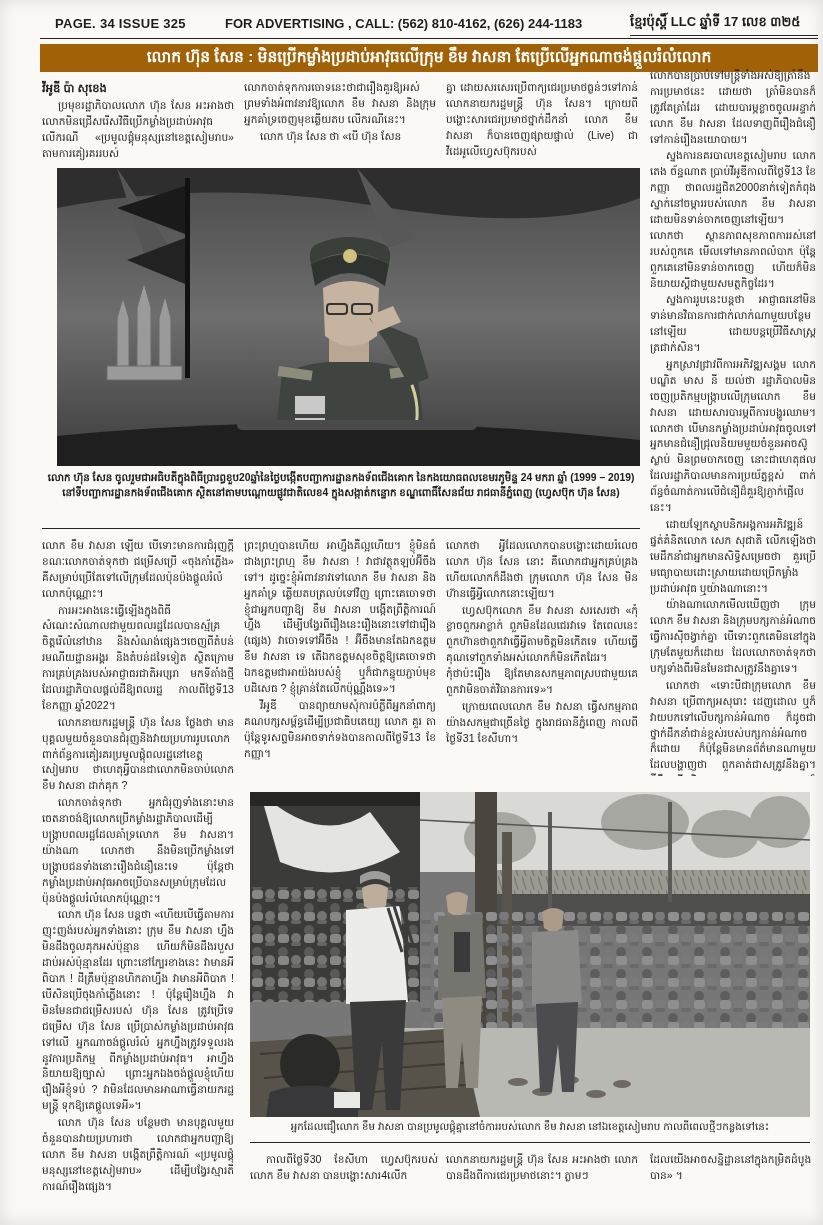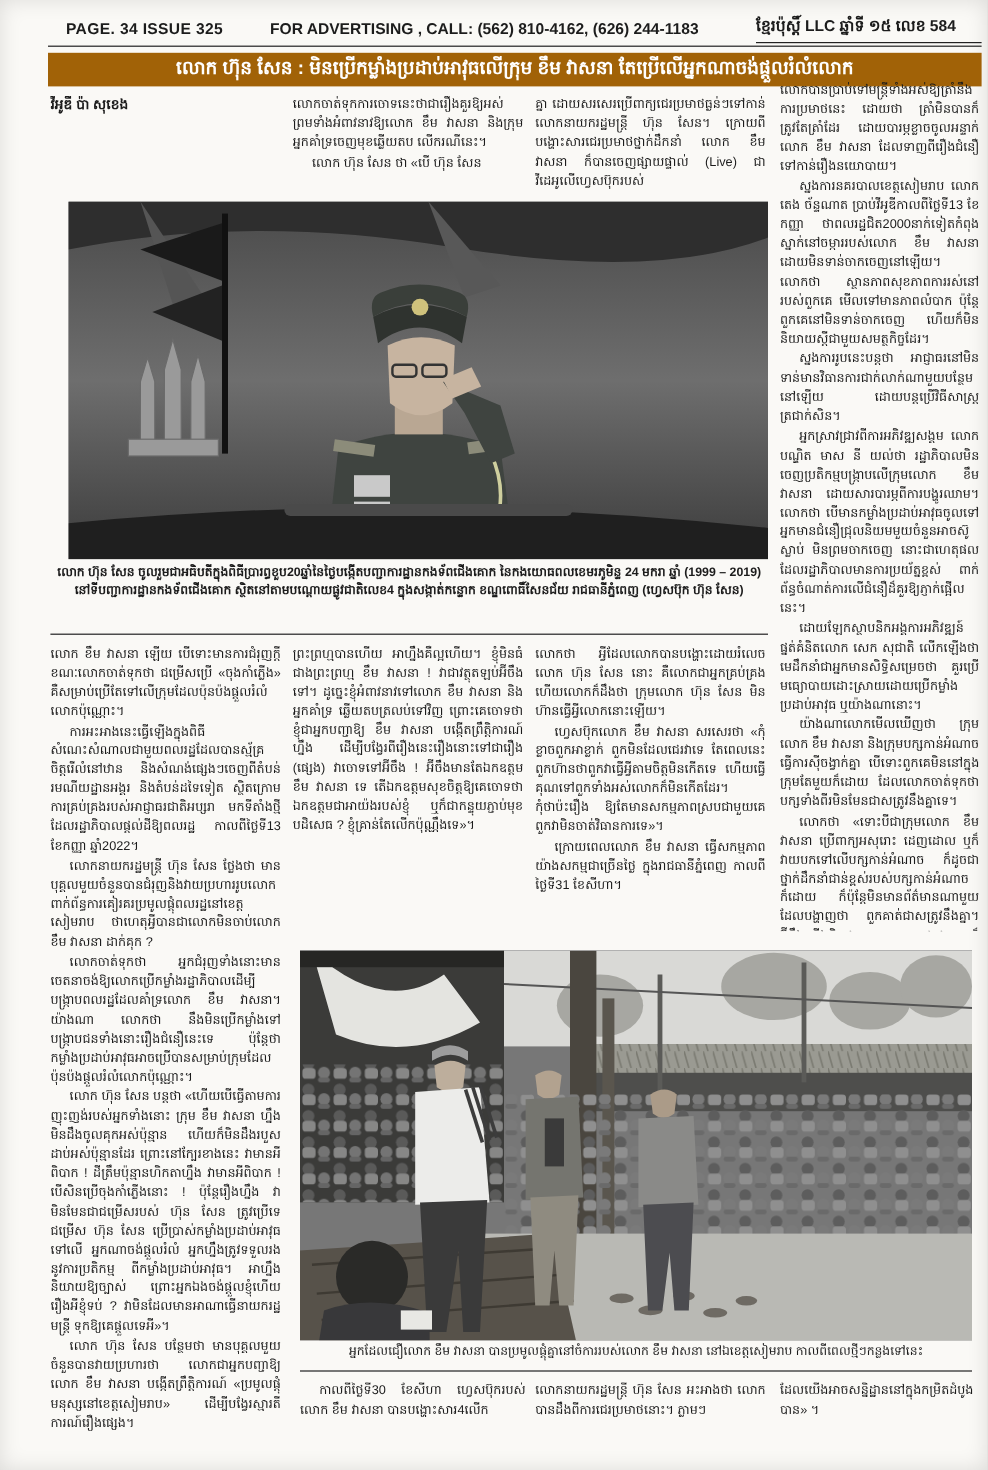--- a/index.html
+++ b/index.html
@@ -29,28 +29,29 @@
   .photo{background:#777;overflow:hidden;}
   svg{display:block;}
 </style>
 </head>
 <body>
 
 <div class="page">
 
   <div class="abs hdr-left">PAGE. 34  ISSUE 325</div>
   <div class="abs hdr-center">FOR ADVERTISING ,  CALL: (562) 810-4162, (626) 244-1183</div>
-  <div class="abs hdr-right">ខ្មែរប៉ុស្តិ៍ LLC ឆ្នាំទី ១៥  លេខ 584</div>
+  <div class="abs hdr-right">ខ្មែរប៉ុស្តិ៍ LLC ឆ្នាំទី 17  លេខ ៣២៥</div>
   <div class="abs hdr-rule2 rule"></div>
   <div class="abs hdr-rule rule"></div>
 
   <div class="abs headline">លោក ហ៊ុន សែន : មិនប្រើកម្លាំងប្រដាប់អាវុធលើក្រុម ខឹម វាសនា តែប្រើលើអ្នកណាចង់ផ្ដួលរំលំលោក</div>
 
   <div class="abs col" style="left:42px;top:80px;width:192px;height:88px;">
     <p class="byline noindent">វីអូឌី ប៉ា សុខេង</p>
+    <p>ប្រមុខរដ្ឋាភិបាលលោក ហ៊ុន សែន អះអាងថា លោកមិនជ្រើសរើសវិធីប្រើកម្លាំងប្រដាប់អាវុធលើករណី «ប្រមូលផ្តុំមនុស្សនៅខេត្តសៀមរាប» តាមការគៀរគររបស់</p>
   </div>
   <div class="abs col" style="left:244px;top:80px;width:192px;height:88px;">
     <p class="noindent">លោកចាត់ទុកការចោទនេះថាជារឿងគួរឱ្យអស់ ព្រមទាំងអំពាវនាវឱ្យលោក ខឹម វាសនា និងក្រុមអ្នកគាំទ្រចេញមុខឆ្លើយតប លើករណីនេះ។</p>
     <p>លោក ហ៊ុន សែន ថា «បើ ហ៊ុន សែន</p>
   </div>
   <div class="abs col" style="left:446px;top:80px;width:192px;height:88px;">
     <p class="noindent">គ្នា ដោយសរសេរប្រើពាក្យជេរប្រមាថធ្ងន់ៗទៅកាន់លោកនាយករដ្ឋមន្ត្រី ហ៊ុន សែន។ ក្រោយពីបង្ហោះសារជេរប្រមាថថ្នាក់ដឹកនាំ លោក ខឹម វាសនា ក៏បានចេញផ្សាយផ្ទាល់ (Live) ជាវីដេអូលើហ្វេសប៊ុករបស់</p>
   </div>
 
   <div class="abs col" style="left:650px;top:68px;width:166px;height:708px;">
@@ -128,20 +129,21 @@
   <div class="abs col" style="left:42px;top:538px;width:192px;height:658px;">
     <p class="noindent">លោក ខឹម វាសនា ឡើយ បើទោះមានការជំរុញក្តី ខណៈលោកចាត់ទុកថា ជម្រើសប្រើ «ចុងកាំភ្លើង» គឺសម្រាប់ប្រើតែទៅលើក្រុមដែលប៉ុនប៉ងផ្តួលរំលំលោកប៉ុណ្ណោះ។</p>
     <p>ការអះអាងនេះធ្វើឡើងក្នុងពិធីសំណេះសំណាលជាមួយពលរដ្ឋដែលបានស្ម័គ្រចិត្តរើលំនៅឋាន និងសំណង់ផ្សេងៗចេញពីតំបន់រមណីយដ្ឋានអង្គរ និងតំបន់ដទៃទៀត ស្ថិតក្រោមការគ្រប់គ្រងរបស់អាជ្ញាធរជាតិអប្សរា មកទីតាំងថ្មីដែលរដ្ឋាភិបាលផ្តល់ដីឱ្យពលរដ្ឋ កាលពីថ្ងៃទី13 ខែកញ្ញា ឆ្នាំ2022។</p>
     <p>លោកនាយករដ្ឋមន្ត្រី ហ៊ុន សែន ថ្លែងថា មានបុគ្គលមួយចំនួនបានជំរុញនិងវាយប្រហាររូបលោក ពាក់ព័ន្ធការគៀរគរប្រមូលផ្តុំពលរដ្ឋនៅខេត្តសៀមរាប ថាហេតុអ្វីបានជាលោកមិនចាប់លោក ខឹម វាសនា ដាក់គុក ?</p>
     <p>លោកចាត់ទុកថា អ្នកជំរុញទាំងនោះមានចេតនាចង់ឱ្យលោកប្រើកម្លាំងរដ្ឋាភិបាលដើម្បីបង្ក្រាបពលរដ្ឋដែលគាំទ្រលោក ខឹម វាសនា។ យ៉ាងណា លោកថា នឹងមិនប្រើកម្លាំងទៅបង្ក្រាបជនទាំងនោះរឿងជំនឿនេះទេ ប៉ុន្តែថា កម្លាំងប្រដាប់អាវុធអាចប្រើបានសម្រាប់ក្រុមដែលប៉ុនប៉ងផ្តួលរំលំលោកប៉ុណ្ណោះ។</p>
     <p class="italic">លោក ហ៊ុន សែន បន្តថា «ហើយបើធ្វើតាមការញុះញង់របស់អ្នកទាំងនោះ ក្រុម ខឹម វាសនា ហ្នឹងមិនដឹងចូលគុកអស់ប៉ុន្មាន ហើយក៏មិនដឹងរបួសដាប់អស់ប៉ុន្មានដែរ ព្រោះនៅក្បែរខាងនេះ វាមានអីពិបាក ! ដីត្រឹមប៉ុន្មានហិកតាហ្នឹង វាមានអីពិបាក ! បើសិនប្រើចុងកាំភ្លើងនោះ ! ប៉ុន្តែរឿងហ្នឹង វាមិនមែនជាជម្រើសរបស់ ហ៊ុន សែន ត្រូវប្រើទេ ជម្រើស ហ៊ុន សែន ប្រើប្រាស់កម្លាំងប្រដាប់អាវុធទៅលើ អ្នកណាចង់ផ្តួលរំលំ អ្នកហ្នឹងត្រូវទទួលរងនូវការប្រតិកម្ម ពីកម្លាំងប្រដាប់អាវុធ។ អាហ្នឹងនិយាយឱ្យច្បាស់ ព្រោះអ្នកឯងចង់ផ្តួលខ្ញុំហើយ រឿងអីខ្ញុំទប់ ? វាមិនដែលមានអាណាធ្វើនាយករដ្ឋមន្ត្រី ទុកឱ្យគេផ្តួលទេអី»។</p>
     <p>លោក ហ៊ុន សែន បន្ថែមថា មានបុគ្គលមួយចំនួនបានវាយប្រហារថា លោកជាអ្នកបញ្ជាឱ្យលោក ខឹម វាសនា បង្កើតព្រឹត្តិការណ៍ «ប្រមូលផ្តុំមនុស្សនៅខេត្តសៀមរាប» ដើម្បីបង្វែរស្មារតីការណ៍រឿងផ្សេង។</p>
   </div>
   <div class="abs col" style="left:244px;top:538px;width:192px;height:250px;">
     <p class="italic noindent">ព្រះព្រហ្មបានហើយ អាហ្នឹងគឺល្អហើយ។ ខ្ញុំមិនធំជាងព្រះព្រហ្ម ខឹម វាសនា ! វាជាវត្ថុតឡប់អ៊ីចឹងទៅ។ ដូច្នេះខ្ញុំអំពាវនាវទៅលោក ខឹម វាសនា និងអ្នកគាំទ្រ ឆ្លើយតបត្រលប់ទៅវិញ ព្រោះគេចោទថាខ្ញុំជាអ្នកបញ្ជាឱ្យ ខឹម វាសនា បង្កើតព្រឹត្តិការណ៍ហ្នឹង ដើម្បីបង្វែរពីរឿងនេះរឿងនោះទៅជារឿង (ផ្សេង) វាចោទទៅអ៊ីចឹង ! អ៊ីចឹងមានតែឯកឧត្តម ខឹម វាសនា ទេ តើឯកឧត្តមសុខចិត្តឱ្យគេចោទថា ឯកឧត្តមជាអាយ៉ងរបស់ខ្ញុំ ឬក៏ជាកន្ទុយភ្ជាប់មុខបដិសេធ ? ខ្ញុំគ្រាន់តែលើកប៉ុណ្ណឹងទេ»។</p>
+    <p>វីអូឌី បានព្យាយាមសុំការបំភ្លឺពីអ្នកនាំពាក្យគណបក្សសម្ព័ន្ធដើម្បីប្រជាធិបតេយ្យ លោក គួរ តា ប៉ុន្តែទូរសព្ទមិនអាចទាក់ទងបានកាលពីថ្ងៃទី13 ខែកញ្ញា។</p>
   </div>
   <div class="abs col" style="left:446px;top:538px;width:192px;height:250px;">
     <p class="noindent">លោកថា អ្វីដែលលោកបានបង្ហោះដោយរំលេចលោក ហ៊ុន សែន នោះ គឺលោកជាអ្នកគ្រប់គ្រង ហើយលោកក៏ដឹងថា ក្រុមលោក ហ៊ុន សែន មិនហ៊ានធ្វើអ្វីលោកនោះឡើយ។</p>
     <p class="italic">ហ្វេសប៊ុកលោក ខឹម វាសនា សរសេរថា «កុំខ្លាចពួកអាខ្លាក់ ពួកមិនដែលជេរវាទេ តែពេលនេះពួកហ៊ានថាពួកវាធ្វើអ្វីតាមចិត្តមិនកើតទេ ហើយធ្វើគុណទៅពួកទាំងអស់លោកក៏មិនកើតដែរ។ កុំថាប៉ះរឿង ឱ្យតែមានសកម្មភាពស្របជាមួយគេ ពួកវាមិនចាត់វិធានការទេ»។</p>
     <p>ក្រោយពេលលោក ខឹម វាសនា ធ្វើសកម្មភាពយ៉ាងសកម្មជាច្រើនថ្ងៃ ក្នុងរាជធានីភ្នំពេញ កាលពីថ្ងៃទី31 ខែសីហា។</p>
   </div>
 
   <div class="abs photo" style="left:250px;top:792px;width:560px;height:325px;">
     <svg width="560" height="325" viewBox="0 0 560 325">
       <defs>

